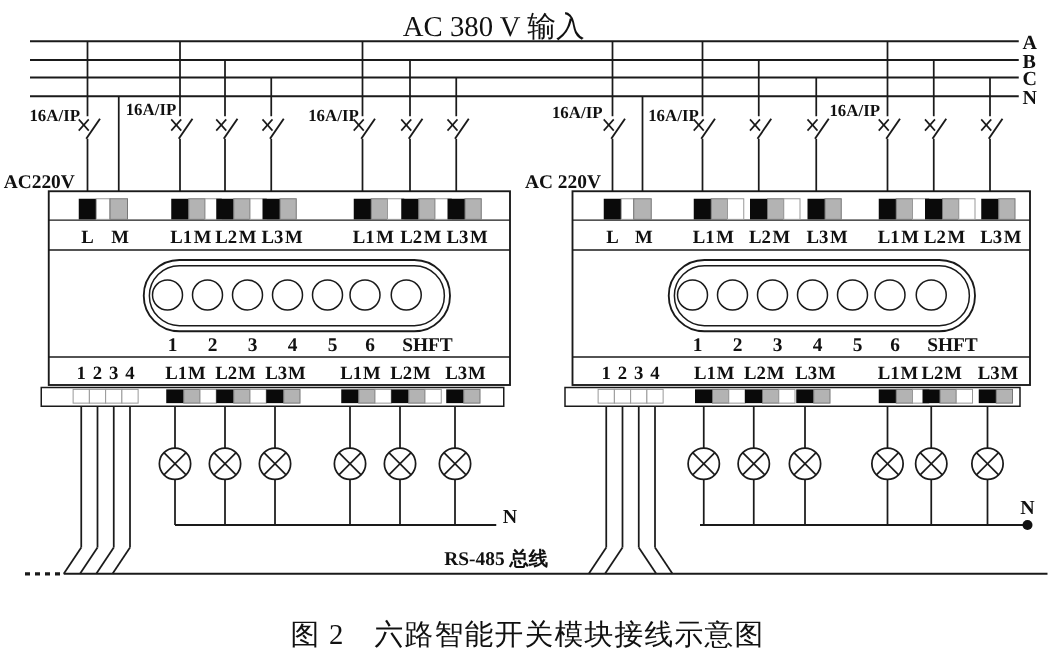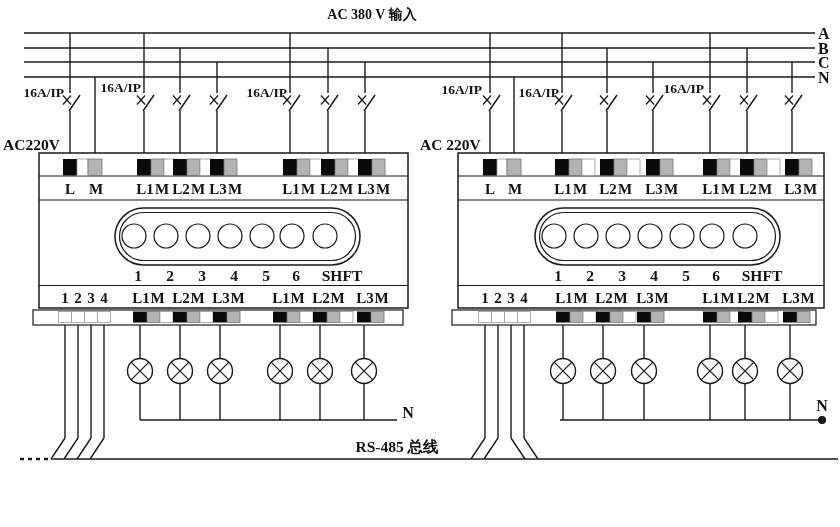--- a/index.html
+++ b/index.html
@@ -1,20 +1,20 @@
 <!DOCTYPE html>
 <html><head>
 <meta charset="utf-8">
 <style>
   html,body{margin:0;padding:0;background:#fff;}
   #stage{position:relative;width:840px;height:527px;background:#fff;overflow:hidden;
          font-family:"Liberation Serif","DejaVu Serif",serif;}
   #diagram{position:absolute;left:0;top:0;}
   .overlay{position:absolute;color:#111;white-space:nowrap;}
-  #fig-title{left:372px;top:6px;transform:translateX(-50%);font-weight:bold;font-size:14px;}
+  #fig-title{left:395px;top:6px;transform:translateX(-50%);font-weight:normal;font-size:23px;}
   #fig-caption{left:422px;top:492px;transform:translateX(-50%);font-size:23px;letter-spacing:1px;}
 </style>
 </head>
 <body>
 
 <div id="stage">
   <svg id="diagram" width="840" height="527" viewBox="0 0 840 527">
       <line x1="24" y1="33" x2="815" y2="33" stroke="#1a1a1a" stroke-width="1.5"></line>
       <text x="818" y="39" font-size="16" text-anchor="start" fill="#111" font-weight="bold" font-family="&quot;Liberation Serif&quot;,&quot;DejaVu Serif&quot;,serif">A</text>
       <line x1="24" y1="48" x2="815" y2="48" stroke="#1a1a1a" stroke-width="1.5"></line>
@@ -362,13 +362,14 @@
       <line x1="498" y1="438" x2="484" y2="459" stroke="#1a1a1a" stroke-width="1.4"></line>
       <line x1="511" y1="325" x2="511" y2="438" stroke="#1a1a1a" stroke-width="1.4"></line>
       <line x1="511" y1="438" x2="525" y2="459" stroke="#1a1a1a" stroke-width="1.4"></line>
       <line x1="524" y1="325" x2="524" y2="438" stroke="#1a1a1a" stroke-width="1.4"></line>
       <line x1="524" y1="438" x2="538" y2="459" stroke="#1a1a1a" stroke-width="1.4"></line>
       <line x1="20" y1="459" x2="51" y2="459" stroke="#1a1a1a" stroke-width="2.6" stroke-dasharray="4 4"></line>
       <line x1="51" y1="459" x2="838" y2="459" stroke="#1a1a1a" stroke-width="1.5"></line>
       <text x="397" y="452" font-size="15.5" text-anchor="middle" fill="#111" font-weight="bold" font-family="&quot;Liberation Serif&quot;,&quot;DejaVu Serif&quot;,serif">RS-485 总线</text>
     </svg>
   <div id="fig-title" class="overlay">AC 380 V 输入</div>
+  <div id="fig-caption" class="overlay">图 2　六路智能开关模块接线示意图</div>
 </div>
 
 </body></html>

